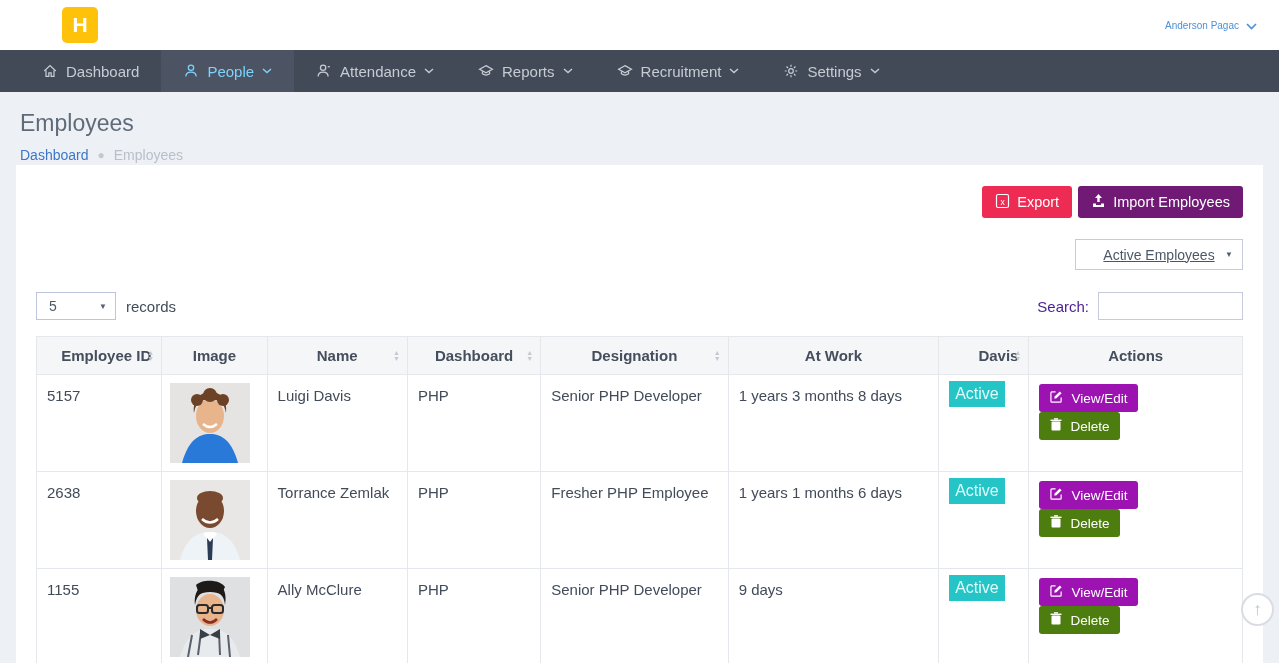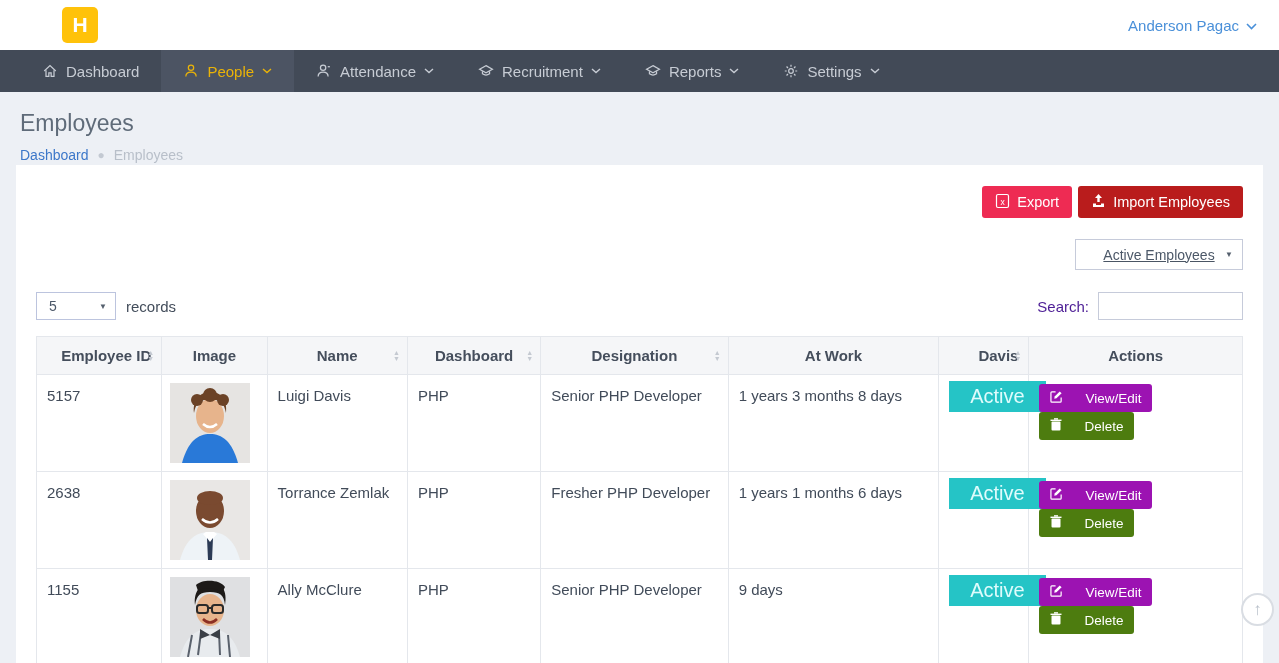--- a/index.html
+++ b/index.html
@@ -5,48 +5,48 @@
   * { margin:0; padding:0; box-sizing:border-box; }
   html,body { width:1279px; height:663px; overflow:hidden; background:#edf0f5;
     font-family:"Liberation Sans", sans-serif; color:#4a5564; }
 
   
   .topbar { height:50px; background:#ffffff; position:relative; }
   .logo { position:absolute; left:62px; top:7px; width:36px; height:36px;
     background:#ffc20a; border-radius:5px; color:#ffffff; font-weight:bold;
     font-size:21px; display:flex; align-items:center; justify-content:center; cursor:pointer; }
   .usermenu { position:absolute; right:22px; top:0; height:50px; display:flex;
-    align-items:center; gap:7px; color:#4a90d9; font-size:15px; cursor:pointer; }
+    align-items:center; gap:7px; color:#4a90d9; font-size:10px; cursor:pointer; }
   .usermenu .chev { margin-top:2px; }
 
   
   .navbar { height:42px; background:#424a57; display:flex; padding-left:20px; }
   .nav-item { display:flex; align-items:center; gap:8px; padding:0 22px;
     color:#c7ccd4; font-size:15px; cursor:pointer; }
-  .nav-item.active { background:#4c5463; color:#eab308; }
+  .nav-item.active { background:#4c5463; color:#7dd3fc; }
   .nav-item svg { display:block; }
   .chev svg { display:block; }
 
   
   .page-header { padding:18px 20px 2px 20px; }
   .page-title { font-size:23px; color:#5f6b79; font-weight:400; }
   .breadcrumb { margin-top:10px; font-size:14px; display:flex; align-items:center; gap:9px; }
   .crumb-link { color:#3c77c9; cursor:pointer; }
   .crumb-sep { color:#c3c9d2; font-size:12px; }
   .crumb-current { color:#b8bfc9; }
 
   
   .card { margin:0 16px; background:#ffffff; min-height:485px; padding:20px; }
 
   .toolbar { display:flex; justify-content:flex-end; gap:6px; margin-top:1px; }
   .btn { display:inline-flex; align-items:center; gap:7px; height:32px; padding:0 13px;
     border:none; border-radius:3px; color:#ffffff; font-size:14.5px;
     font-family:"Liberation Sans", sans-serif; cursor:pointer; }
   .btn-export { background:#ee2b53; }
-  .btn-import { background:#b91c1c; }
+  .btn-import { background:#701a75; }
 
   .filter-row { display:flex; justify-content:flex-end; margin-top:21px;text-decoration:underline; }
   .select-box { position:relative; width:168px; height:31px; border:1px solid #c6cbda;
     background:#ffffff; display:flex; align-items:center; justify-content:center;
     font-size:14px; color:#4c5868; cursor:pointer; }
   .select-box .tri { position:absolute; right:9px; top:10px; font-size:8px; color:#55606e; }
 
   .controls-row { display:flex; align-items:center; margin-top:22px; }
   .records-select { position:relative; width:80px; height:28px; border:1px solid #bcc4de;
     background:#ffffff; font-size:14px; color:#4c5868; display:flex; align-items:center;
@@ -66,23 +66,23 @@
   th.align-left { text-align:right; }
   th.sortable { cursor:pointer; }
   .sort-arrows { position:absolute; right:7px; top:50%; transform:translateY(-50%);
     display:flex; flex-direction:column; line-height:6px; font-size:7px; color:#c4c9d1; }
   td { height:97px; vertical-align:top; padding:12px 10px; font-size:15px; color:#414b59;
     background:#ffffff; }
   td.img-cell { padding:8px; }
   .avatar { width:80px; height:80px; display:block; }
   td.status-cell { padding-top:6px; }
   .badge-active { display:inline-block; background:#25c4c6; color:#dffcfc;
-    font-size:20px; padding:4px 21px; }
+    font-size:16px; padding:4px 6px; }
   td.actions-cell { padding-top:9px; padding-left:10px; }
-  .btn-sm { display:inline-flex; align-items:center; gap:22px; height:28px; padding:0 11px;
+  .btn-sm { display:inline-flex; align-items:center; gap:8px; height:28px; padding:0 11px;
     border:none; border-radius:3px; color:#ffffff; font-size:13.5px;
     font-family:"Liberation Sans", sans-serif; cursor:pointer; }
   .btn-view { background:#9c13b2; margin-right:14px; }
   .btn-delete { background:#4d7c0f; }
 
   
   .scroll-top { position:fixed; right:5px; bottom:37px; width:33px; height:33px;
     border-radius:50%; border:2px solid #d9dde3; background:#ffffff; color:#b9c0ca;
     font-size:17px; display:flex; align-items:center; justify-content:center; cursor:pointer; }
 </style>
@@ -144,36 +144,36 @@
     </span>
   </div>
 
   <div class="nav-item">
     <span>
       <svg width="16" height="16" viewBox="0 0 18 18" fill="none" stroke="currentColor" stroke-width="1.4">
           <polygon points="9,3 16.2,7 9,11 1.8,7"></polygon>
           <path d="M5 9.2 v3 c2.4 1.6 5.6 1.6 8 0 v-3"></path>
         </svg>
     </span>
-    <span>Recruitment</span>
+    <span>Reports</span>
     <span class="chev">
       <svg width="10" height="6" viewBox="0 0 10 6">
           <polyline points="1,1 5,4.6 9,1" fill="none" stroke="currentColor" stroke-width="1.4"></polyline>
         </svg>
     </span>
   </div>
 
   <div class="nav-item">
     <span>
       <svg width="16" height="16" viewBox="0 0 18 18" fill="none" stroke="currentColor" stroke-width="1.4">
           <polygon points="9,3 16.2,7 9,11 1.8,7"></polygon>
           <path d="M5 9.2 v3 c2.4 1.6 5.6 1.6 8 0 v-3"></path>
         </svg>
     </span>
-    <span>Reports</span>
+    <span>Recruitment</span>
     <span class="chev">
       <svg width="10" height="6" viewBox="0 0 10 6">
           <polyline points="1,1 5,4.6 9,1" fill="none" stroke="currentColor" stroke-width="1.4"></polyline>
         </svg>
     </span>
   </div>
 
   <div class="nav-item">
     <span>
       <svg width="16" height="16" viewBox="0 0 18 18" fill="none" stroke="currentColor" stroke-width="1.4">
@@ -354,21 +354,21 @@
             <path d="M10 80 C16 58 27 52 40 52 C53 52 64 58 70 80 Z" fill="#eef3f7"></path>
             <path d="M33 54 L40 62 L47 54 L44 52 H36 Z" fill="#ffffff"></path>
             <path d="M37 58 L40 62 L43 58 L42 80 H38 Z" fill="#2b3a55"></path>
             <ellipse cx="40" cy="31" rx="14" ry="17" fill="#7a4a30"></ellipse>
             <ellipse cx="40" cy="18" rx="13" ry="7" fill="#7a4a30"></ellipse>
             <path d="M32 39 Q40 46 48 39" stroke="#ffffff" stroke-width="2.5" fill="none"></path>
           </svg>
         </td>
         <td>Torrance Zemlak</td>
         <td>PHP</td>
-        <td>Fresher PHP Developer</td>
+        <td>Fresher PHP Employee</td>
         <td>1 years 1 months 6 days</td>
         <td class="status-cell">
           <span class="badge-active">Active</span>
         </td>
         <td class="actions-cell">
           <button class="btn-sm btn-view">
             <span>
               <svg width="13" height="13" viewBox="0 0 14 14" fill="none" stroke="#ffffff" stroke-width="1.3">
                   <path d="M12 8 v4 a1 1 0 0 1 -1 1 H2 a1 1 0 0 1 -1 -1 V3 a1 1 0 0 1 1 -1 h4"></path>
                   <path d="M10.5 1.5 L12.5 3.5 L7 9 L4.6 9.4 L5 7 Z" fill="#ffffff" stroke="none"></path>

